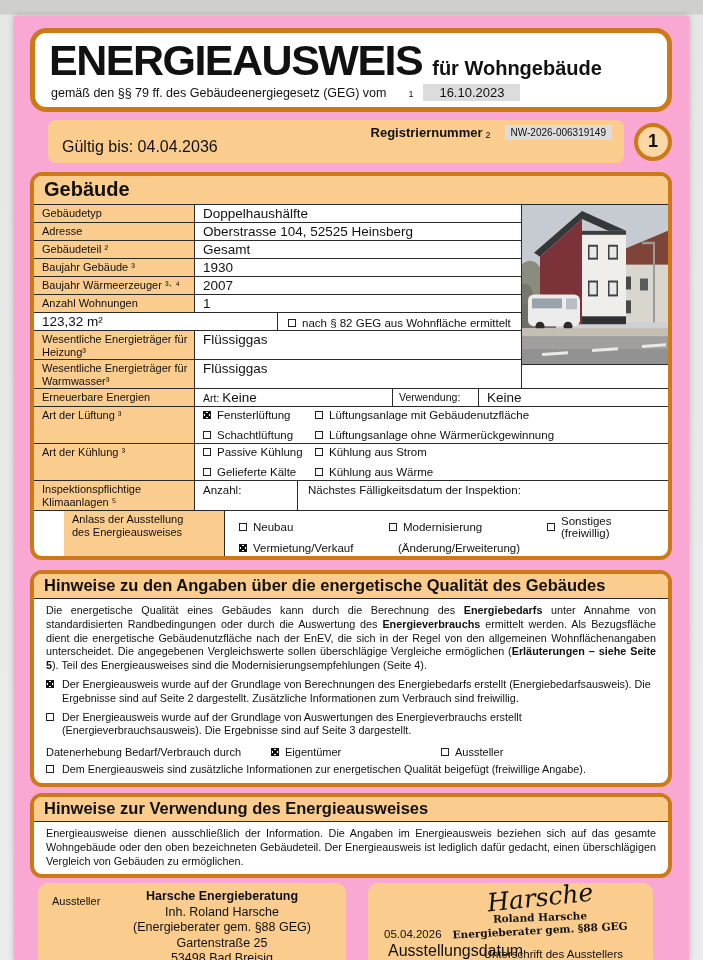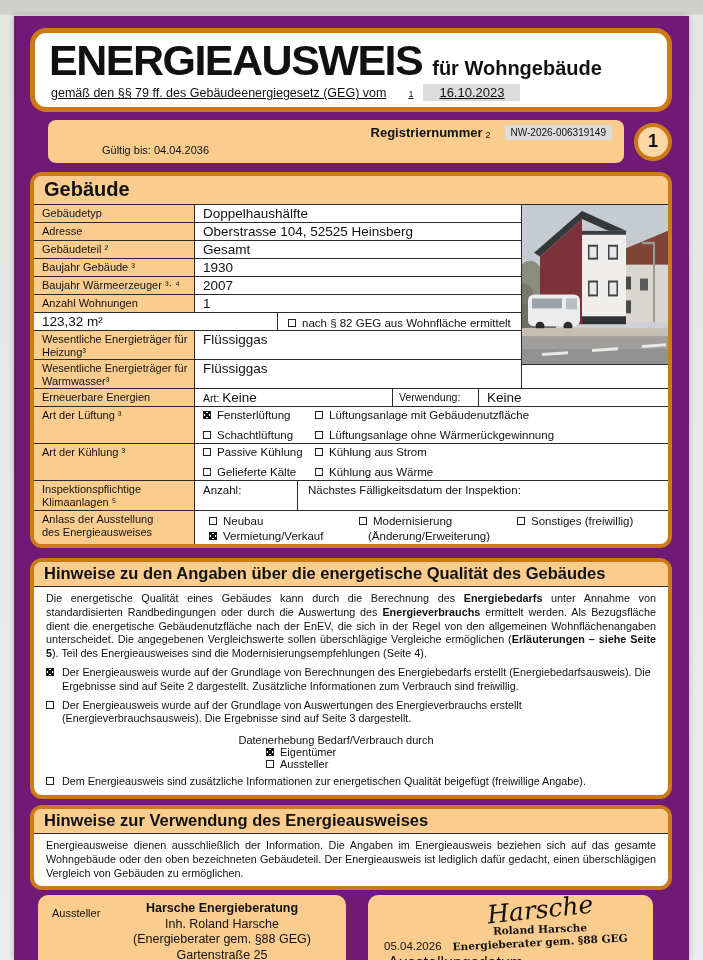--- a/index.html
+++ b/index.html
@@ -10,39 +10,39 @@
     --line:#2a2a2a;
   }
   *{box-sizing:border-box;}
   html,body{margin:0;padding:0;}
   body{
     width:703px;height:960px;overflow:hidden;
     background:linear-gradient(180deg,#cfcfcd 0px,#cfcfcd 14px,#e6e6e4 15px,#ececee 100%);
     font-family:"Liberation Sans",sans-serif;color:#111;
     position:relative;
   }
-  .page{position:absolute;left:14px;top:16px;width:675px;bottom:0;background:#701a75;box-shadow:0 0 6px rgba(0,0,0,.25);}
+  .page{position:absolute;left:14px;top:16px;width:675px;bottom:0;background:#f9a8d4;box-shadow:0 0 6px rgba(0,0,0,.25);}
 
   
   .title-box{margin:12px 17px 0 16px;border:5px solid var(--accent);border-radius:16px;padding:4px 14px 6px 14px;background:#fff;}
   .title-line{display:flex;align-items:baseline;white-space:nowrap;}
   .title-main{font-size:43px;font-weight:700;letter-spacing:-1.5px;line-height:46px;}
   .title-suffix{font-size:20px;font-weight:700;margin-left:10px;}
-  .subtitle-line{display:flex;align-items:baseline;font-size:12.5px;margin-top:1px;margin-left:2px;text-decoration:underline;}
+  .subtitle-line{display:flex;align-items:baseline;font-size:12.5px;margin-top:1px;margin-left:2px;}
   .subtitle-line sup{font-size:9px;margin:0 10px 0 22px;}
   .chip{background:var(--chip);padding:1px 16px;font-size:13px;}
   .chip.small{font-size:10px;padding:2px 6px;}
 
   
   .reg-row{display:flex;align-items:center;margin:8px 17px 0 34px;}
   .reg-strip{flex:1;background:var(--panel);border-radius:8px;height:43px;position:relative;}
   .reg-right{position:absolute;top:5px;right:12px;display:flex;align-items:flex-end;}
   .reg-label{font-weight:700;font-size:13px;}
   .reg-right sup{font-size:9px;margin:0 14px 0 3px;}
-  .gueltig{position:absolute;left:14px;bottom:7px;font-size:11px;margin-left:40px;}
+  .gueltig{position:absolute;left:14px;bottom:7px;font-size:16px;}
   .page-circle{width:38px;height:38px;border:4px solid var(--accent);border-radius:50%;background:var(--panel-light);
     margin-left:10px;display:flex;align-items:center;justify-content:center;font-size:18px;font-weight:700;}
 
   
   .sbox{margin:0 17px 0 16px;border:4px solid var(--accent);border-radius:12px;background:#fff;overflow:hidden;}
   .sband{background:var(--panel);padding:2px 10px 3px 10px;font-weight:700;border-bottom:1px solid var(--line);}
   .gband{font-size:20px;}
   .hband{font-size:16.5px;}
 
   
@@ -73,21 +73,21 @@
   .klima-cell{flex:1;font-size:11.5px;padding:3px 6px 0 10px;}
   .rtall{min-height:28px;}
   .rtall2{min-height:30px;}
 
   
   .hcontent{padding:5px 12px 6px 12px;}
   .para{font-size:10.8px;line-height:13.8px;text-align:justify;}
   .para .b{font-weight:700;}
   .hitem{display:flex;font-size:10.8px;line-height:13.8px;margin-top:5px;}
   .hitem .cb{margin-top:2px;margin-right:8px;}
-  .daten-line{display:flex;align-items:center;font-size:11px;margin-top:8px;flex-direction:column;}
+  .daten-line{display:flex;align-items:center;font-size:11px;margin-top:8px;}
   .daten-label{width:225px;}
   .daten-opt{display:flex;align-items:center;width:170px;}
 
   
   .aus-row{display:flex;margin:5px 36px 0 24px;}
   .aus-box{background:var(--panel);border-radius:10px;height:85px;position:relative;}
   .aus-left{width:308px;flex:none;padding:6px 8px 4px 8px;}
   .aus-gap{width:22px;flex:none;}
   .aus-right{flex:1;}
   .aus-label{position:absolute;left:14px;top:12px;font-size:11px;}
@@ -232,21 +232,21 @@
             </div>
         </div>
       </div>
 
       <div class="grow rtall2">
         <div class="glabel">Inspektionspflichtige Klimaanlagen ⁵</div>
         <div class="anzahl-cell">Anzahl:</div>
         <div class="klima-cell">Nächstes Fälligkeitsdatum der Inspektion:</div>
       </div>
 
-      <div class="grow rtall" style="border-bottom:none;">
+      <div class="grow rtall" style="border-bottom:none;padding-left:30px;">
         <div class="glabel"><span>Anlass der Ausstellung</span><br><span>des Energieausweises</span></div>
         <div class="anlass-grid">
           <div class="cbline">
               <span class="cb"></span>
               <span>Neubau</span>
             </div>
           <div class="cbline">
               <span class="cb"></span>
               <span>Modernisierung</span>
             </div>

